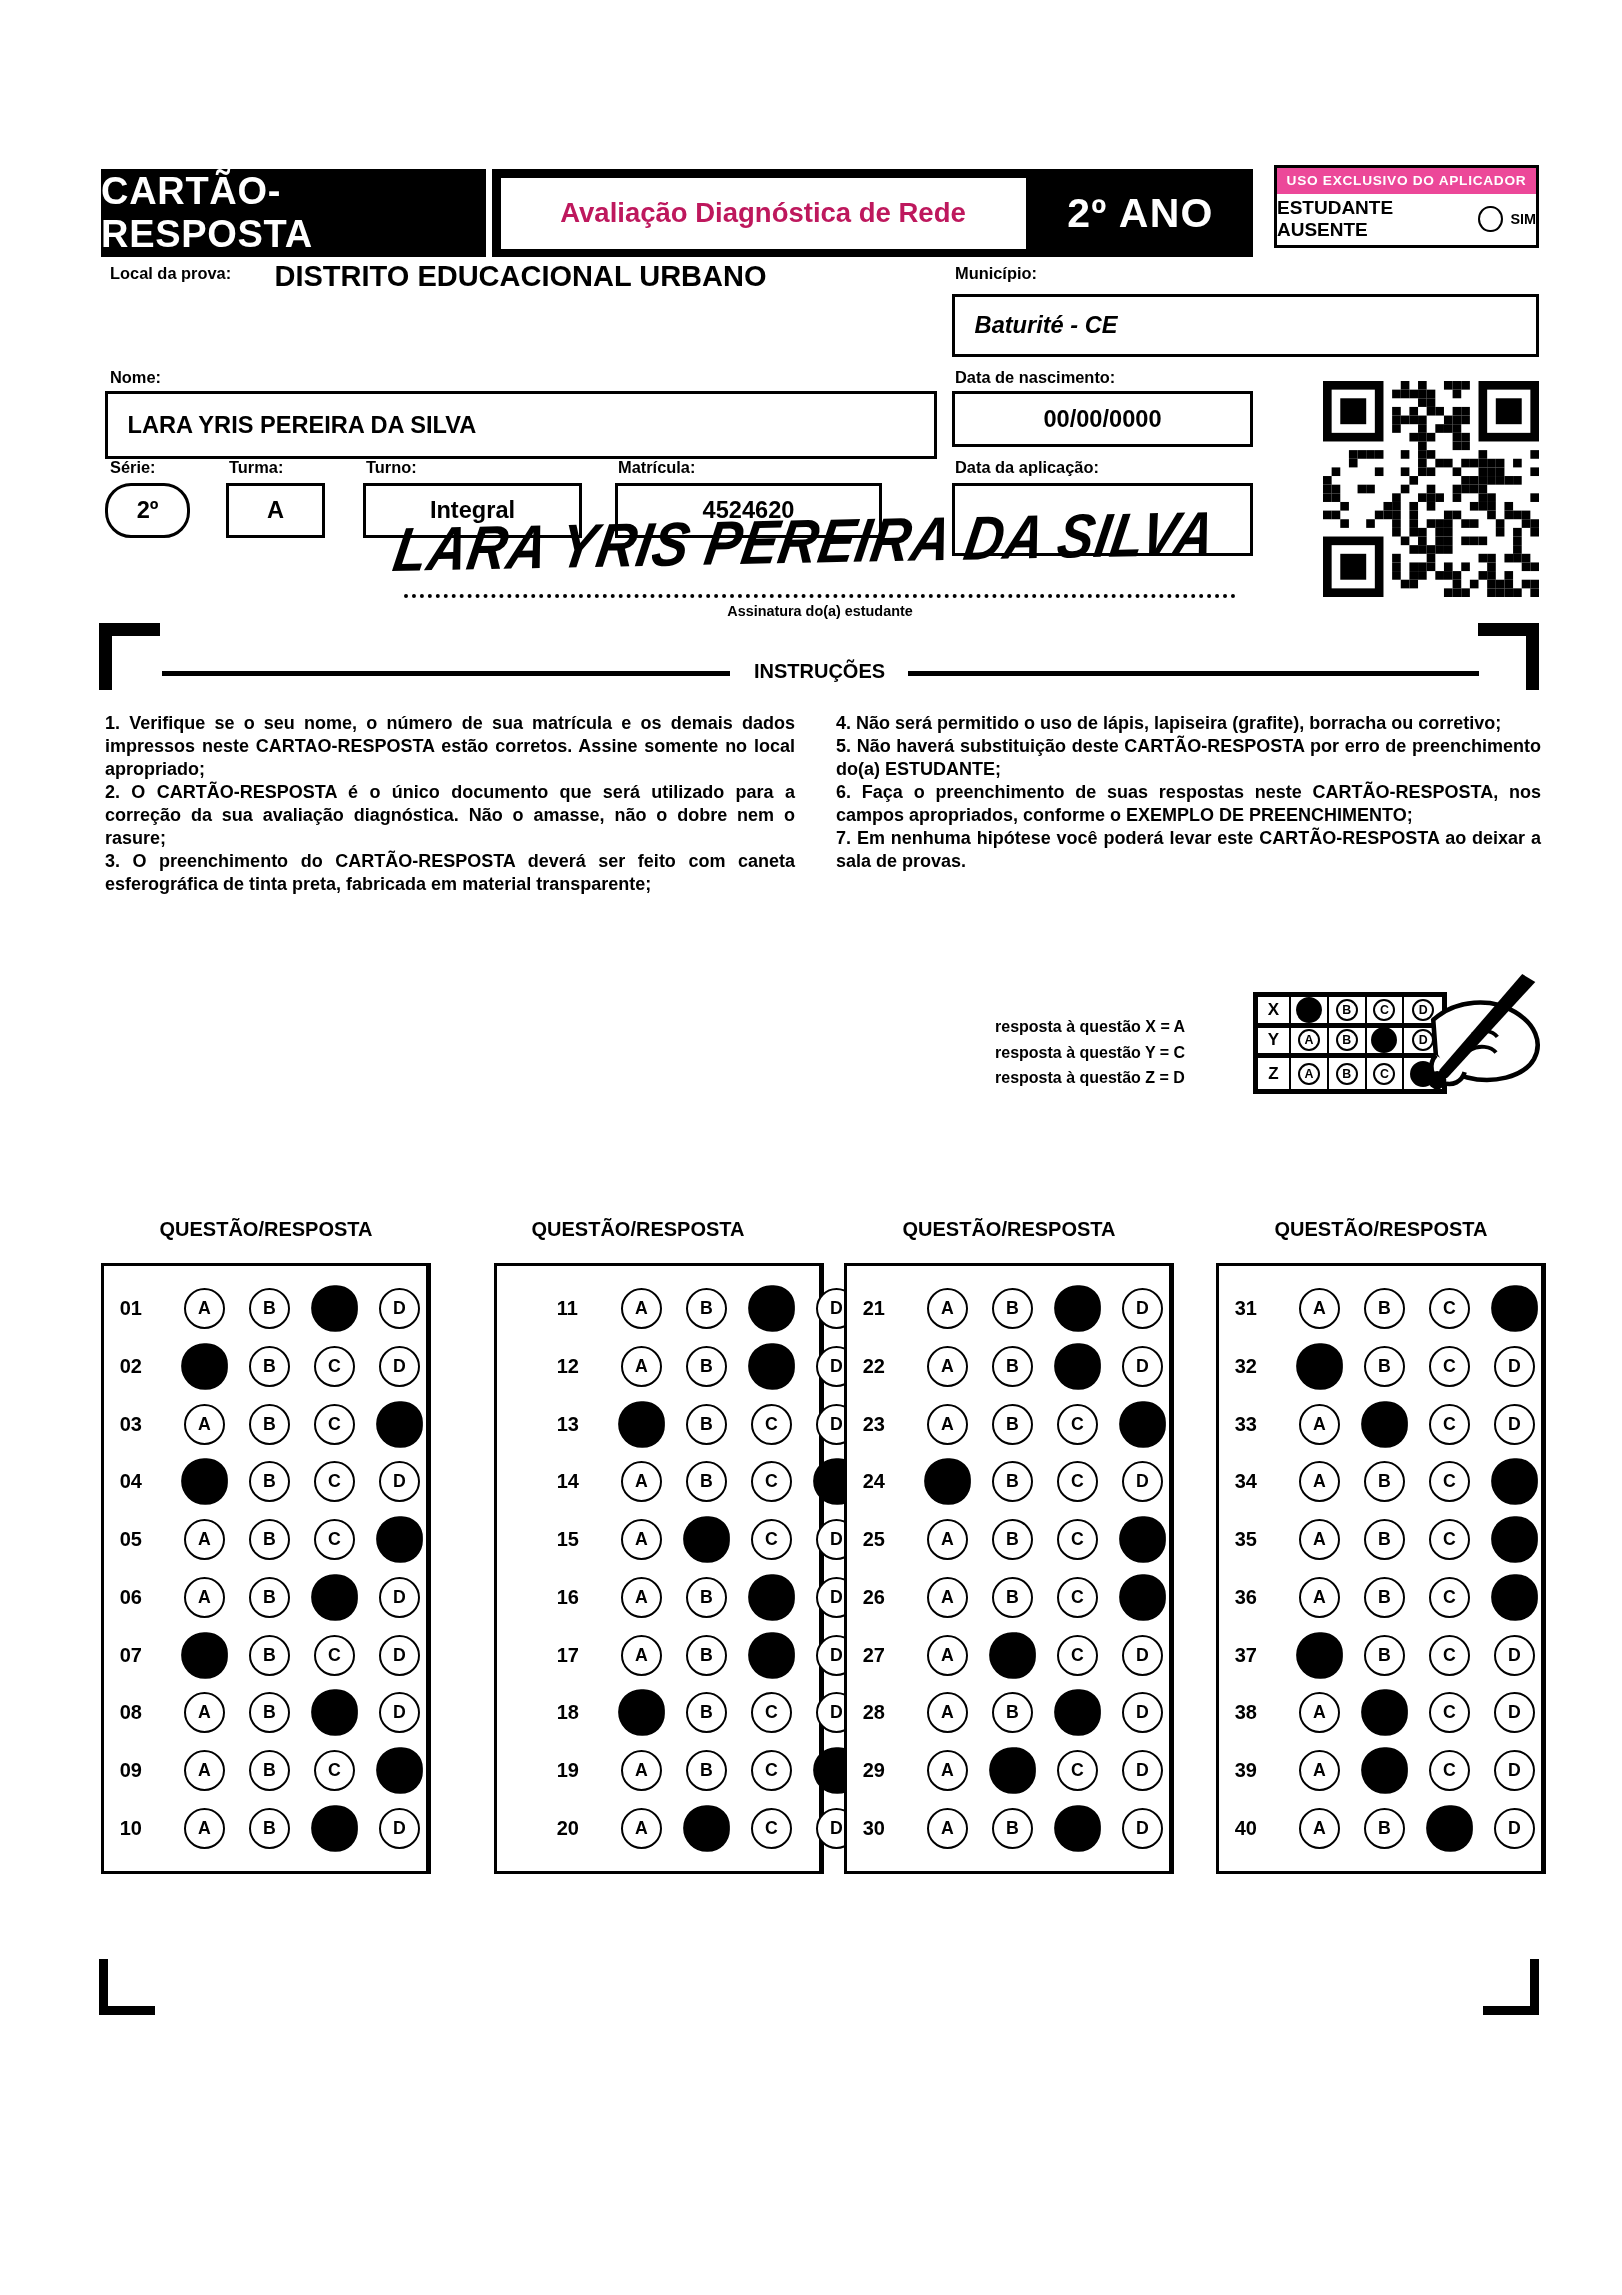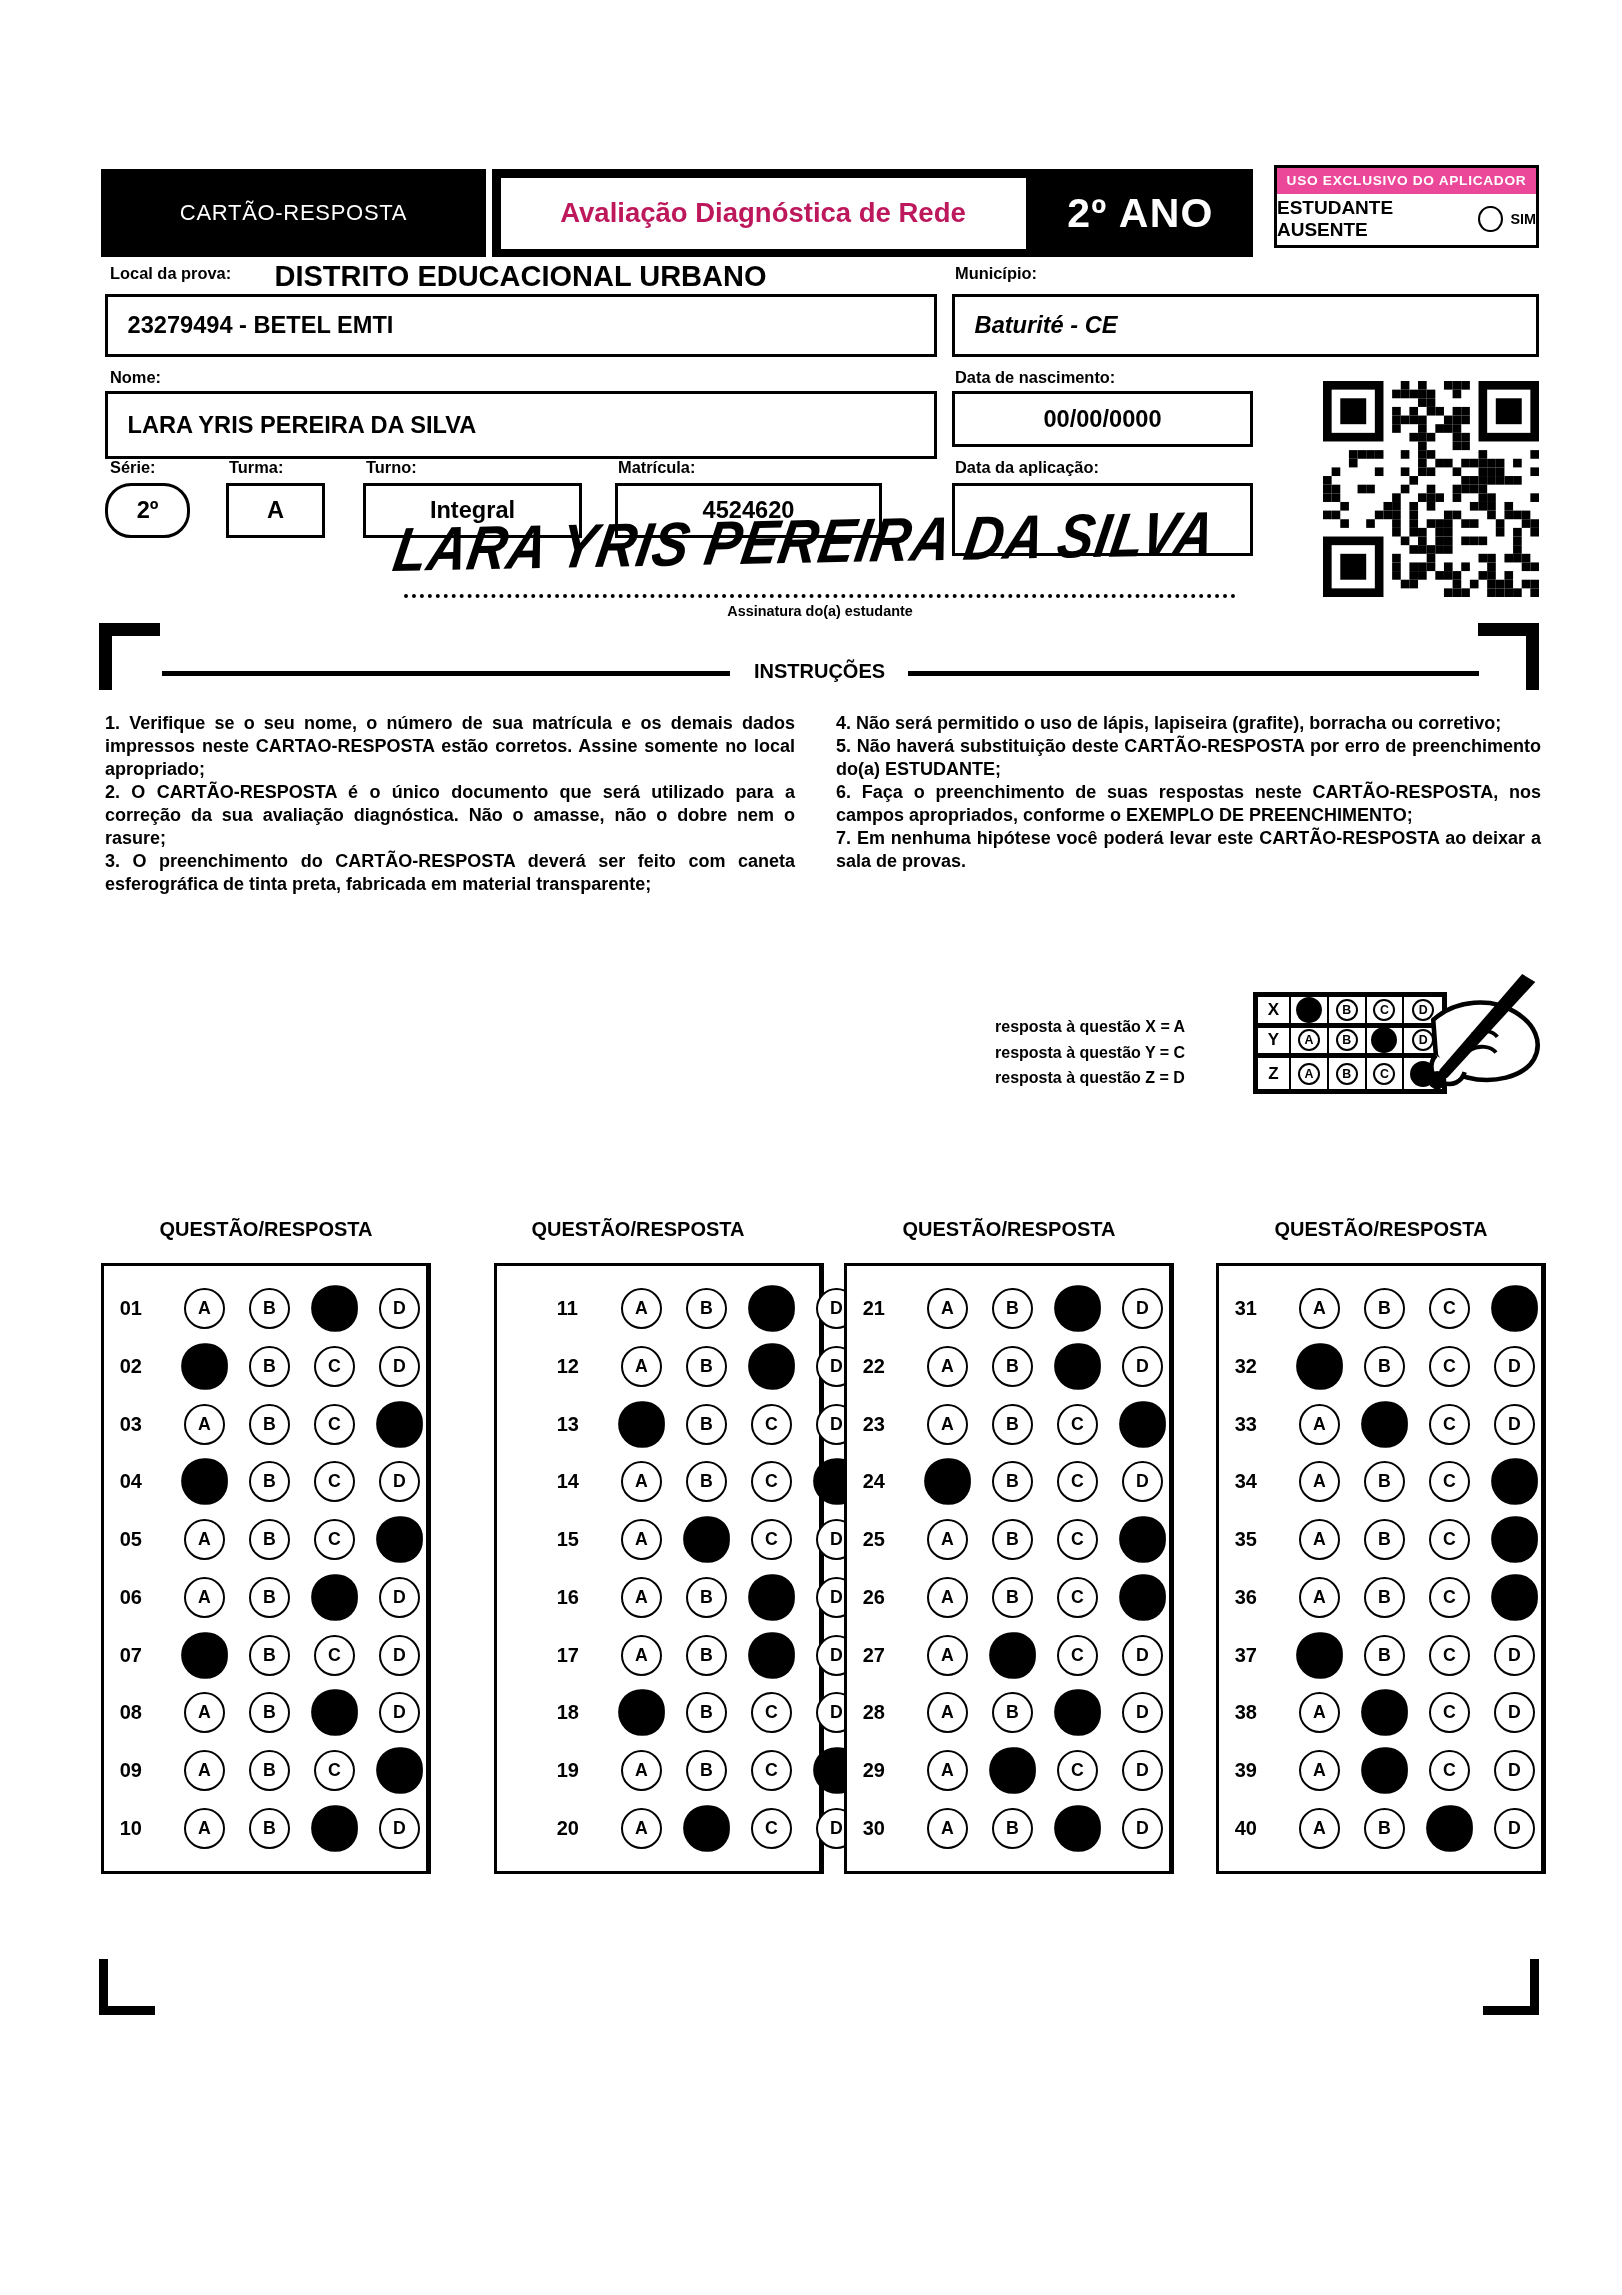--- a/index.html
+++ b/index.html
@@ -10,21 +10,21 @@
     background: #fff;
     font-family: "Liberation Sans", sans-serif;
     color: #000;
     overflow: hidden;
   }
   
   .hdr-left {
     position: absolute; left: 101px; top: 169px; width: 385px; height: 88px;
     background: #000; color: #fff;
     display: flex; align-items: center; justify-content: center;
-    font-size: 22px; font-weight: normal; letter-spacing: 0.7px;
+    font-size: 38px; font-weight: bold; letter-spacing: 0.7px;
   }
   .hdr-mid {
     position: absolute; left: 492px; top: 169px; width: 761px; height: 88px;
     background: #000;
   }
   .hdr-mid-inner {
     position: absolute; left: 8.5px; top: 8.5px; width: 525px; height: 71px;
     background: #fff; color: #be185d;
     display: flex; align-items: center; justify-content: center;
     font-size: 27.5px; font-weight: bold;
@@ -151,23 +151,20 @@
     <div class="applicator-strip">USO EXCLUSIVO DO APLICADOR</div>
     <div class="applicator-row">
       <span class="absent-label">ESTUDANTE AUSENTE</span>
       <span class="absent-circle"></span>
       <span class="sim-label">SIM</span>
     </div>
   </div>
 
   <div class="lbl" style="left:110px; top:264px;">Local da prova:</div>
   <div class="big-center" style="left:105px; top:260px; width:831px;">DISTRITO EDUCACIONAL URBANO</div>
-  <div class="fbox pad-left" style="left:105px; top:294px; width:832px; height:63px;">
-    <span>23279494 - BETEL EMTI</span>
-  </div>
 
   <div class="lbl" style="left:955px; top:264px;">Município:</div>
   <div class="fbox pad-left" style="left:952px; top:294px; width:587px; height:63px;font-style:italic;">
     <span>Baturité - CE</span>
   </div>
 
   <div class="lbl" style="left:110px; top:368px;">Nome:</div>
   <div class="fbox pad-left" style="left:105px; top:391px; width:832px; height:68px;">
     <span>LARA YRIS PEREIRA DA SILVA</span>
   </div>

